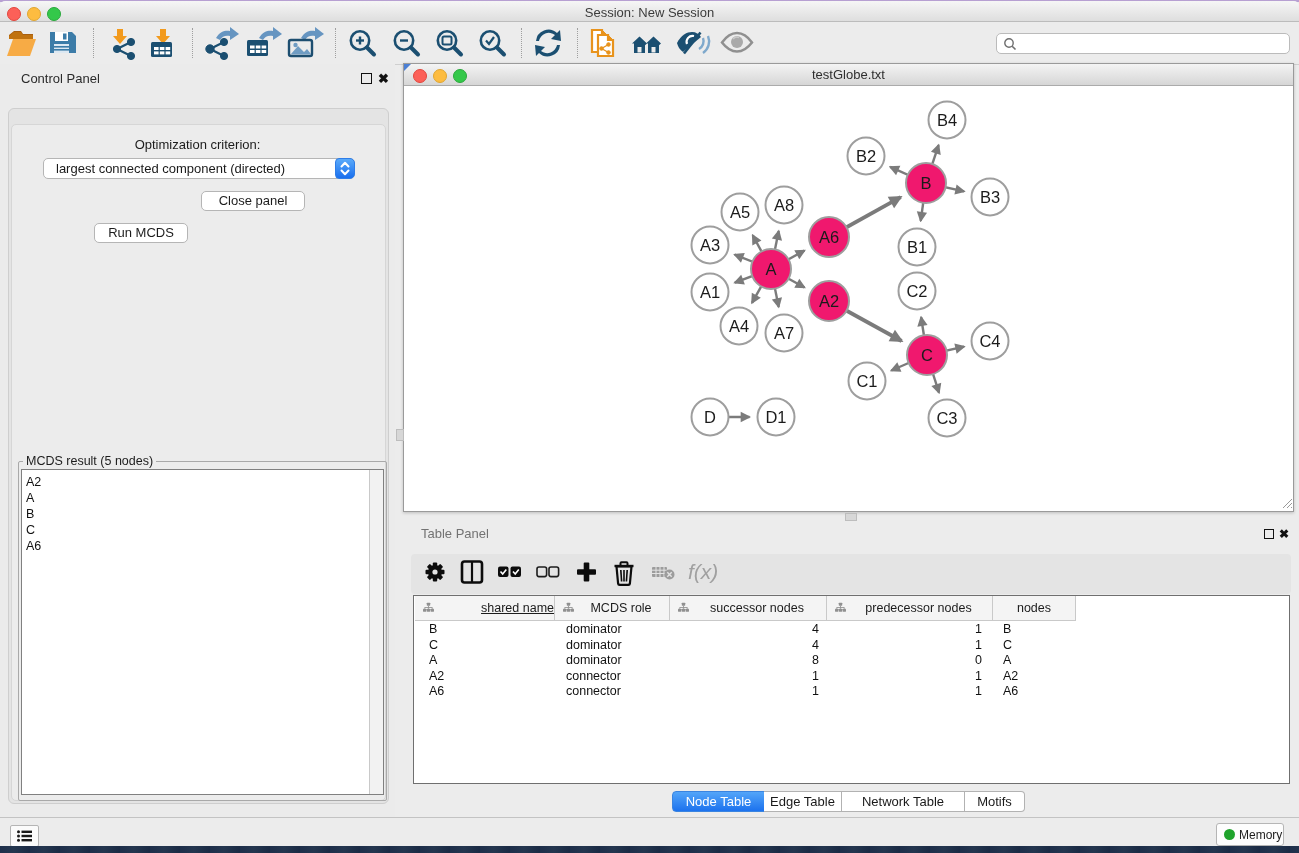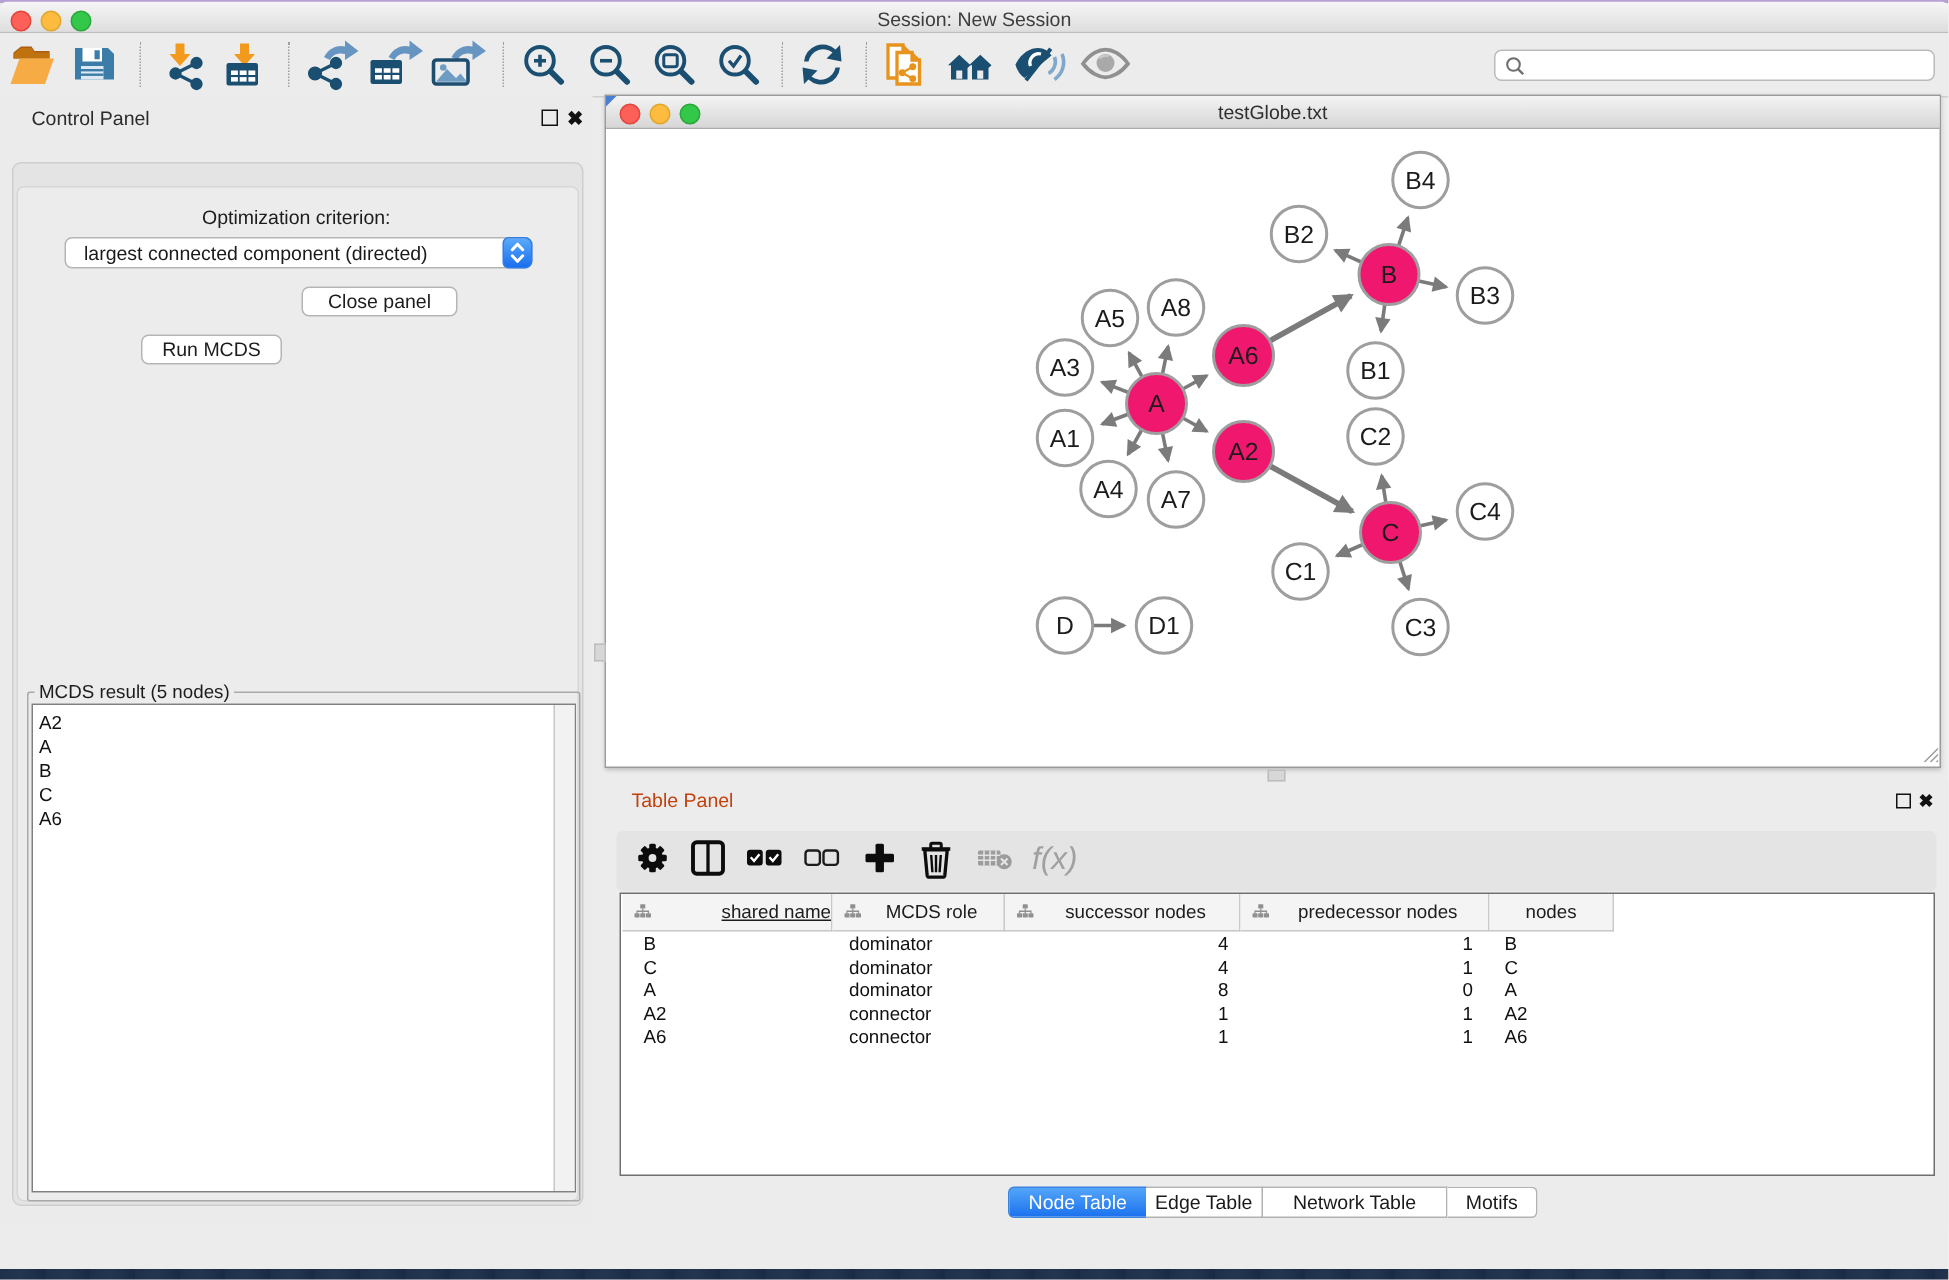--- a/index.html
+++ b/index.html
@@ -33,21 +33,21 @@
   #fs-legend{left:23px;top:390px;background:#ececec;padding:0 3px;font-size:12.5px;color:#1c1c1c;}
   #listbox{left:21px;top:405px;width:361px;height:324px;background:#fff;border:1px solid #808080;}
   #listbox .sb{position:absolute;right:0;top:0;width:13px;height:100%;background:#f2f2f2;border-left:1px solid #c9c9c9;}
   #listbox .li{position:absolute;left:4px;font-size:12.5px;color:#111;}
   
   #netwin{left:403px;top:63px;width:889px;height:447px;background:#fff;border:1px solid #9a9a9a;box-shadow:0 1px 3px rgba(0,0,0,0.2);}
   #nw-title{left:0;top:0;width:100%;height:21px;background:linear-gradient(#f4f4f4,#d6d6d6);border-bottom:1px solid #ababab;}
   #nw-title .tt{position:absolute;left:0;right:0;top:3px;text-align:center;font-size:13px;color:#2e2e2e;}
   
   #tpanel{left:403px;top:521px;width:896px;height:296px;background:#ececec;}
-  #tp-title{left:18px;top:5px;font-size:13px;color:#c2410c;}
+  #tp-title{left:18px;top:5px;font-size:13px;color:#737373;}
   #tp-toolbar{left:8px;top:33px;width:880px;height:40px;background:#e4e4e4;border-radius:4px;}
   #tp-table{left:10px;top:74px;width:875px;height:187px;background:#fff;border:1.5px solid #6f6f6f;}
   .th{position:absolute;top:0;height:24px;background:#f4f4f4;border-right:1px solid #c9c9c9;border-bottom:1px solid #c9c9c9;font-size:12.5px;color:#1c1c1c;}
   .td{position:absolute;font-size:12.5px;color:#111;}
   
   .btab{position:absolute;top:270px;height:19px;background:#fff;border:1px solid #b2b2b2;font-size:13px;color:#1a1a1a;text-align:center;line-height:19px;}
   
   #statusbar{left:0;top:817px;width:1299px;height:30px;background:#ececec;border-top:1px solid #c3c3c3;}
   #navy{left:0;top:846px;width:1299px;height:8px;background:repeating-linear-gradient(90deg,#1e2f4b 0px,#24364f 14px,#1a2a44 30px);}
   svg{position:absolute;overflow:visible;}
@@ -474,14 +474,32 @@
   <div class="abs" style="left:396px;top:429px;width:6px;height:10px;background:#d7d7d7;border:1px solid #bdbdbd;"></div>
   <div class="abs" style="left:845px;top:513px;width:10px;height:6px;background:#d7d7d7;border:1px solid #bdbdbd;"></div>
   <svg class="abs" style="left:1281px;top:497px;" width="12" height="12" viewBox="0 0 12 12">
       <g stroke="#9a9a9a" stroke-width="1">
         <line x1="2" y1="11" x2="11" y2="2"></line>
         <line x1="6" y1="11" x2="11" y2="6"></line>
         <line x1="10" y1="11" x2="11" y2="10"></line>
       </g>
     </svg>
   <div class="abs" style="left:404px;top:64px;width:0;height:0;border-left:7px solid #4b7fd4;border-bottom:7px solid transparent;"></div>
+  <div id="statusbar" class="abs">
+      <div style="position:absolute;left:10px;top:7px;width:27px;height:20px;background:#fbfbfb;border:1px solid #b5b5b5;border-radius:2px;">
+      <svg style="position:absolute;left:6px;top:4px;" width="15" height="12" viewBox="0 0 15 12">
+          <g fill="#1a1a1a">
+            <circle cx="1.5" cy="1.8" r="1.5"></circle>
+            <circle cx="1.5" cy="6" r="1.5"></circle>
+            <circle cx="1.5" cy="10.2" r="1.5"></circle>
+            <rect x="4.5" y="0.6" width="10.5" height="2.4"></rect>
+            <rect x="4.5" y="4.8" width="10.5" height="2.4"></rect>
+            <rect x="4.5" y="9" width="10.5" height="2.4"></rect>
+          </g>
+        </svg>
+    </div>
+    <div style="position:absolute;left:1216px;top:5px;width:66px;height:21px;background:#fdfdfd;border:1px solid #b5b5b5;border-radius:3px;">
+      <div style="position:absolute;left:7px;top:5px;width:11px;height:11px;border-radius:50%;background:#1fa32c;"></div>
+      <div style="position:absolute;left:22px;top:4px;font-size:12px;color:#1c1c1c;">Memory</div>
+    </div>
+    </div>
   <div id="navy" class="abs"></div>
 </div>
 
 </body></html>

